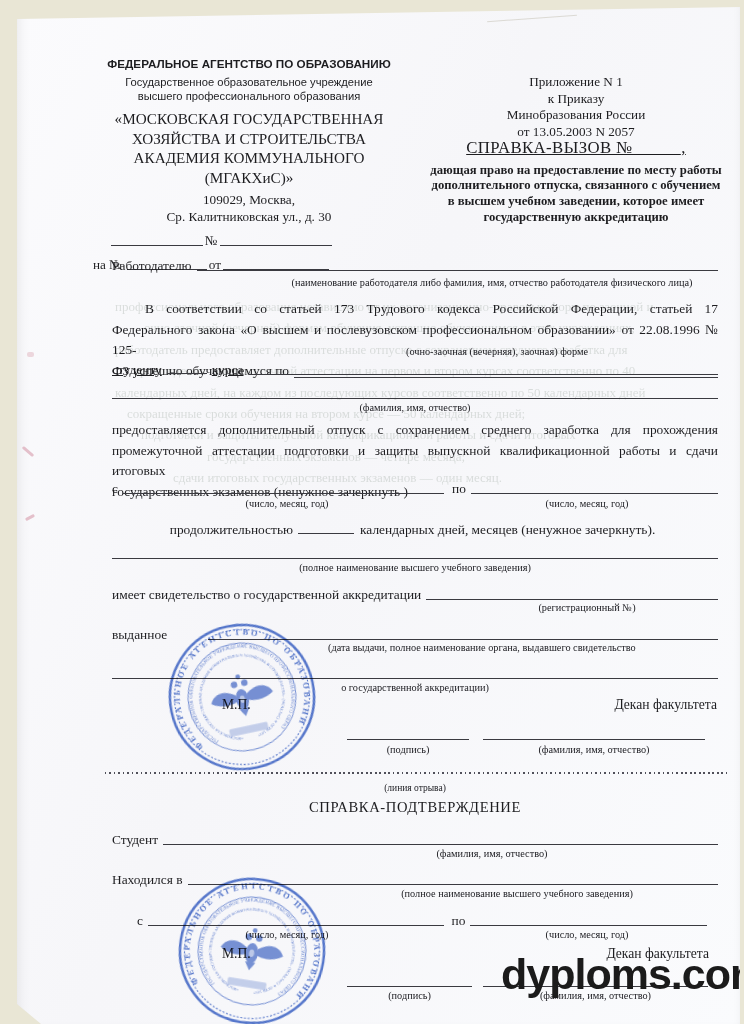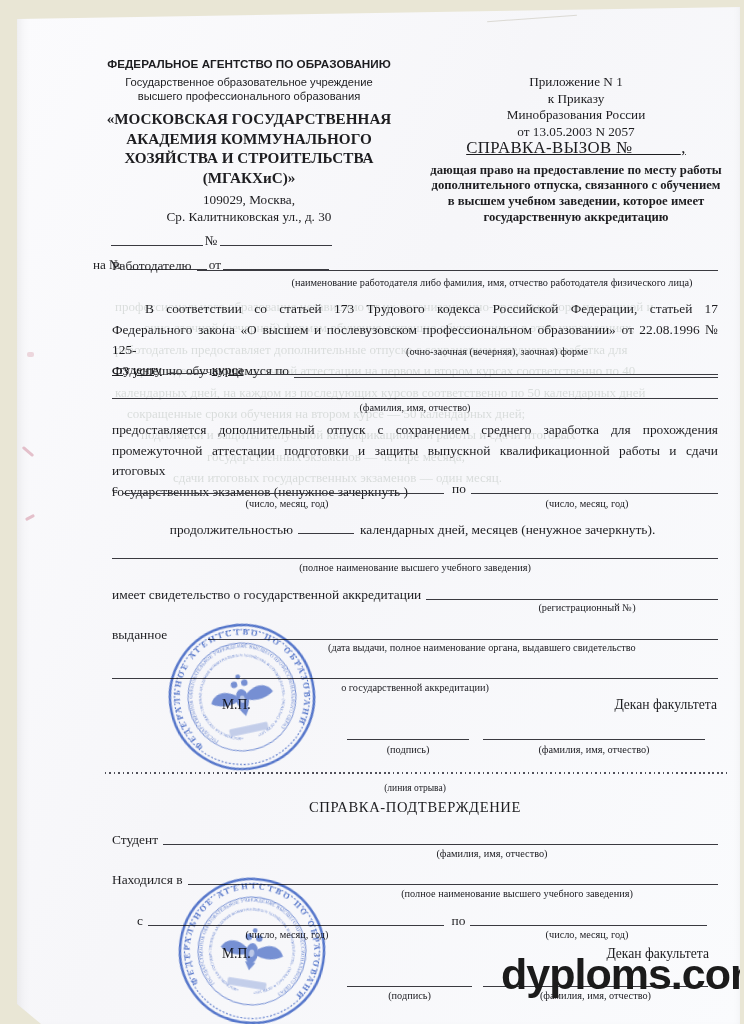--- a/index.html
+++ b/index.html
@@ -17,21 +17,21 @@
   .fill::after{content:"";position:absolute;left:0;right:0;bottom:3px;border-bottom:1px solid var(--line);}
   .blank{display:inline-block;position:relative;}
   .blank::after{content:"";position:absolute;left:0;right:0;bottom:3px;border-bottom:1px solid var(--line);}
   .fill-line{position:absolute;border-bottom:1px solid var(--line);height:14px;}
   .cap{position:absolute;font-size:10.3px;line-height:12px;color:#212126;text-align:center;}
   .just{text-align:justify;text-align-last:justify;}
   .para{position:absolute;font-size:13.4px;line-height:20.6px;}
   .letterhead{position:absolute;left:66px;top:57px;width:332px;text-align:center;}
   .agency{font-family:"Liberation Sans",sans-serif;font-weight:700;font-size:11.7px;line-height:14px;}
   .orgtype{font-family:"Liberation Sans",sans-serif;font-size:11.2px;line-height:13.5px;margin-top:5px;}
-  .academy{font-weight:700;font-size:15.2px;line-height:19.5px;margin-top:6px;}
+  .academy{font-weight:400;font-size:15.2px;line-height:19.5px;margin-top:6px;}
   .addr{font-size:13.2px;line-height:17px;margin-top:4px;}
   .numrow{display:flex;align-items:flex-end;font-size:13.2px;line-height:17px;width:fit-content;}
   .annex{position:absolute;left:400px;top:74px;width:318px;text-align:center;font-size:13.2px;line-height:16.5px;}
   .doc-title{font-size:16.8px;letter-spacing:.4px;text-decoration:underline;}
   .doc-sub{margin-top:6px;font-weight:700;font-size:12.7px;line-height:15.8px;}
   .heading{position:absolute;text-align:center;font-size:14.6px;letter-spacing:.6px;}
   .tear{position:absolute;height:2px;background:repeating-linear-gradient(90deg,#50505a 0 1.5px,transparent 1.5px 4.5px);}
   .stamp{position:absolute;width:150px;height:150px;mix-blend-mode:multiply;opacity:.92;filter:blur(.35px);}
   .watermark{position:absolute;font-family:"Liberation Sans",sans-serif;font-weight:700;
              font-size:43px;letter-spacing:-1px;color:#1b1b1b;z-index:10;}
@@ -62,22 +62,22 @@
     </div>
 
     <div class="letterhead">
       <div class="agency">ФЕДЕРАЛЬНОЕ АГЕНТСТВО ПО ОБРАЗОВАНИЮ</div>
       <div class="orgtype">
         <div>Государственное образовательное учреждение</div>
         <div>высшего профессионального образования</div>
       </div>
       <div class="academy">
         <div>«МОСКОВСКАЯ ГОСУДАРСТВЕННАЯ</div>
+        <div>ХОЗЯЙСТВА И СТРОИТЕЛЬСТВА</div>
         <div>АКАДЕМИЯ КОММУНАЛЬНОГО</div>
-        <div>ХОЗЯЙСТВА И СТРОИТЕЛЬСТВА</div>
         <div>(МГАКХиС)»</div>
       </div>
       <div class="addr">
         <div>109029, Москва,</div>
         <div>Ср. Калитниковская ул., д. 30</div>
       </div>
       <div class="numrow" style="margin:7px 0 0 28px;">
         <span class="blank" style="width:92px;height:16px"></span>
         <span class="lbl" style="padding:0 2px">№</span>
         <span class="blank" style="width:112px;height:16px"></span>

